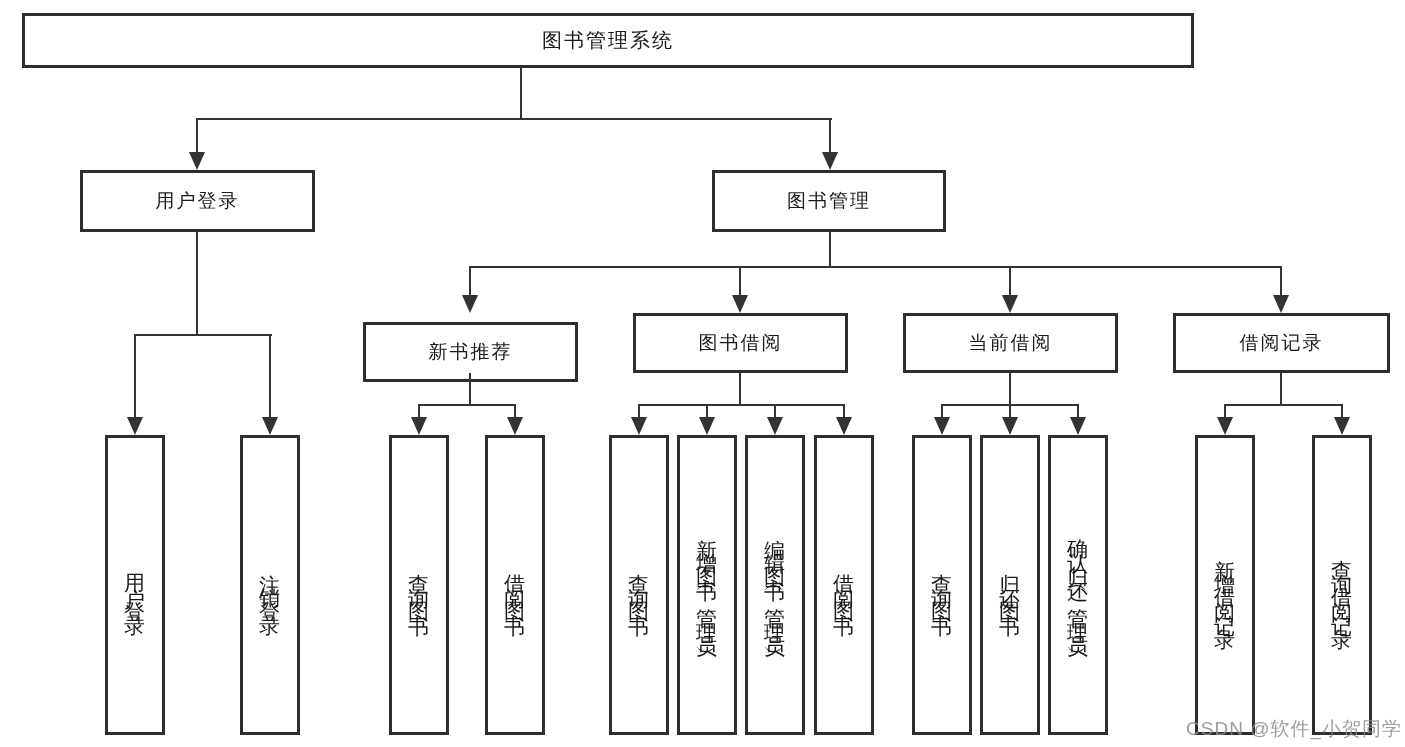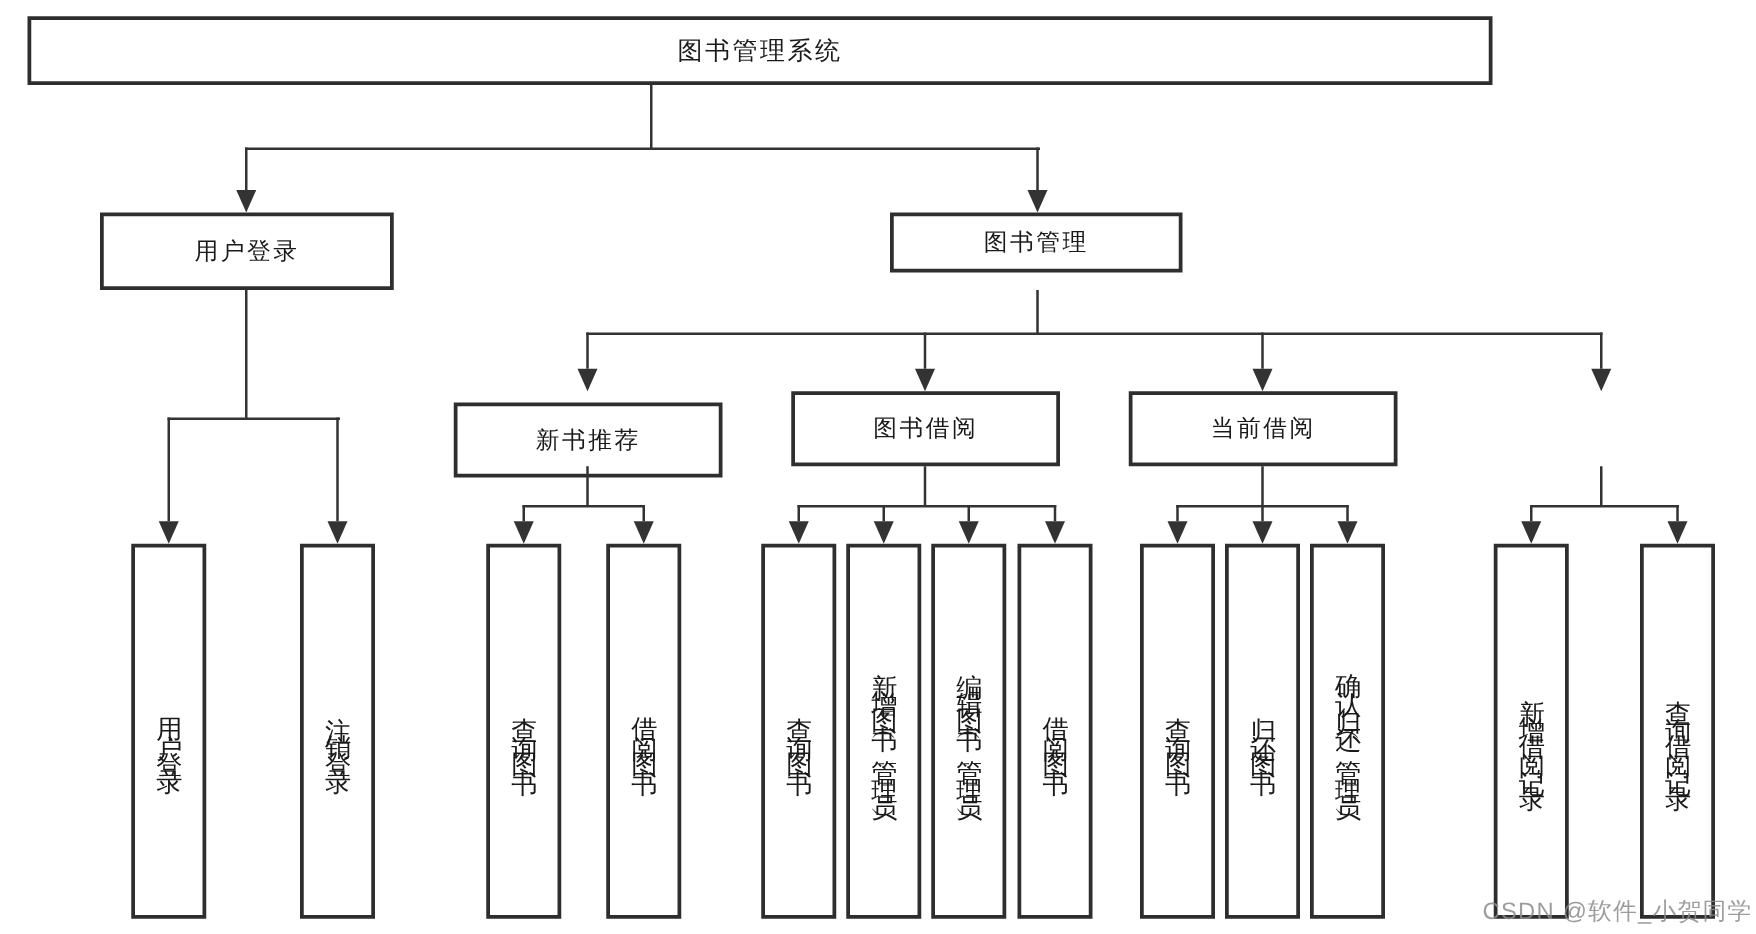--- a/index.html
+++ b/index.html
@@ -42,21 +42,21 @@
   <div class="vline" style="left:520px;top:68px;height:51px"></div>
   <div class="hline" style="left:196px;top:118px;width:636px"></div>
   <div class="vline" style="left:196px;top:118px;height:37px"></div>
   <div class="arrow" style="left:189px;top:152px"></div>
   <div class="vline" style="left:829px;top:118px;height:37px"></div>
   <div class="arrow" style="left:822px;top:152px"></div>
 
   <div class="box hbox" style="left:80px;top:170px;width:235px;height:62px">
     <span>用户登录</span>
   </div>
-  <div class="box hbox" style="left:712px;top:170px;width:234px;height:48px">
+  <div class="box hbox" style="left:712px;top:170px;width:234px;height:62px">
     <span>图书管理</span>
   </div>
 
   <div class="vline" style="left:196px;top:232px;height:103px"></div>
   <div class="hline" style="left:134px;top:334px;width:138px"></div>
   <div class="vline" style="left:134px;top:334px;height:83px"></div>
   <div class="arrow" style="left:127px;top:417px"></div>
   <div class="vline" style="left:269px;top:334px;height:83px"></div>
   <div class="arrow" style="left:262px;top:417px"></div>
 
@@ -72,20 +72,23 @@
   <div class="arrow" style="left:1273px;top:295px"></div>
 
   <div class="box hbox" style="left:363px;top:322px;width:215px;height:60px">
     <span>新书推荐</span>
   </div>
   <div class="box hbox" style="left:903px;top:313px;width:215px;height:60px">
     <span>当前借阅</span>
   </div>
   <div class="box hbox" style="left:633px;top:313px;width:215px;height:60px">
     <span>图书借阅</span>
+  </div>
+  <div class="box hbox" style="left:1173px;top:313px;width:217px;height:60px">
+    <span>借阅记录</span>
   </div>
 
   <div class="vline" style="left:469px;top:373px;height:32px"></div>
   <div class="hline" style="left:418px;top:404px;width:98px"></div>
   <div class="vline" style="left:418px;top:404px;height:13px"></div>
   <div class="arrow" style="left:411px;top:417px"></div>
   <div class="vline" style="left:514px;top:404px;height:13px"></div>
   <div class="arrow" style="left:507px;top:417px"></div>
 
   <div class="vline" style="left:739px;top:373px;height:32px"></div>

